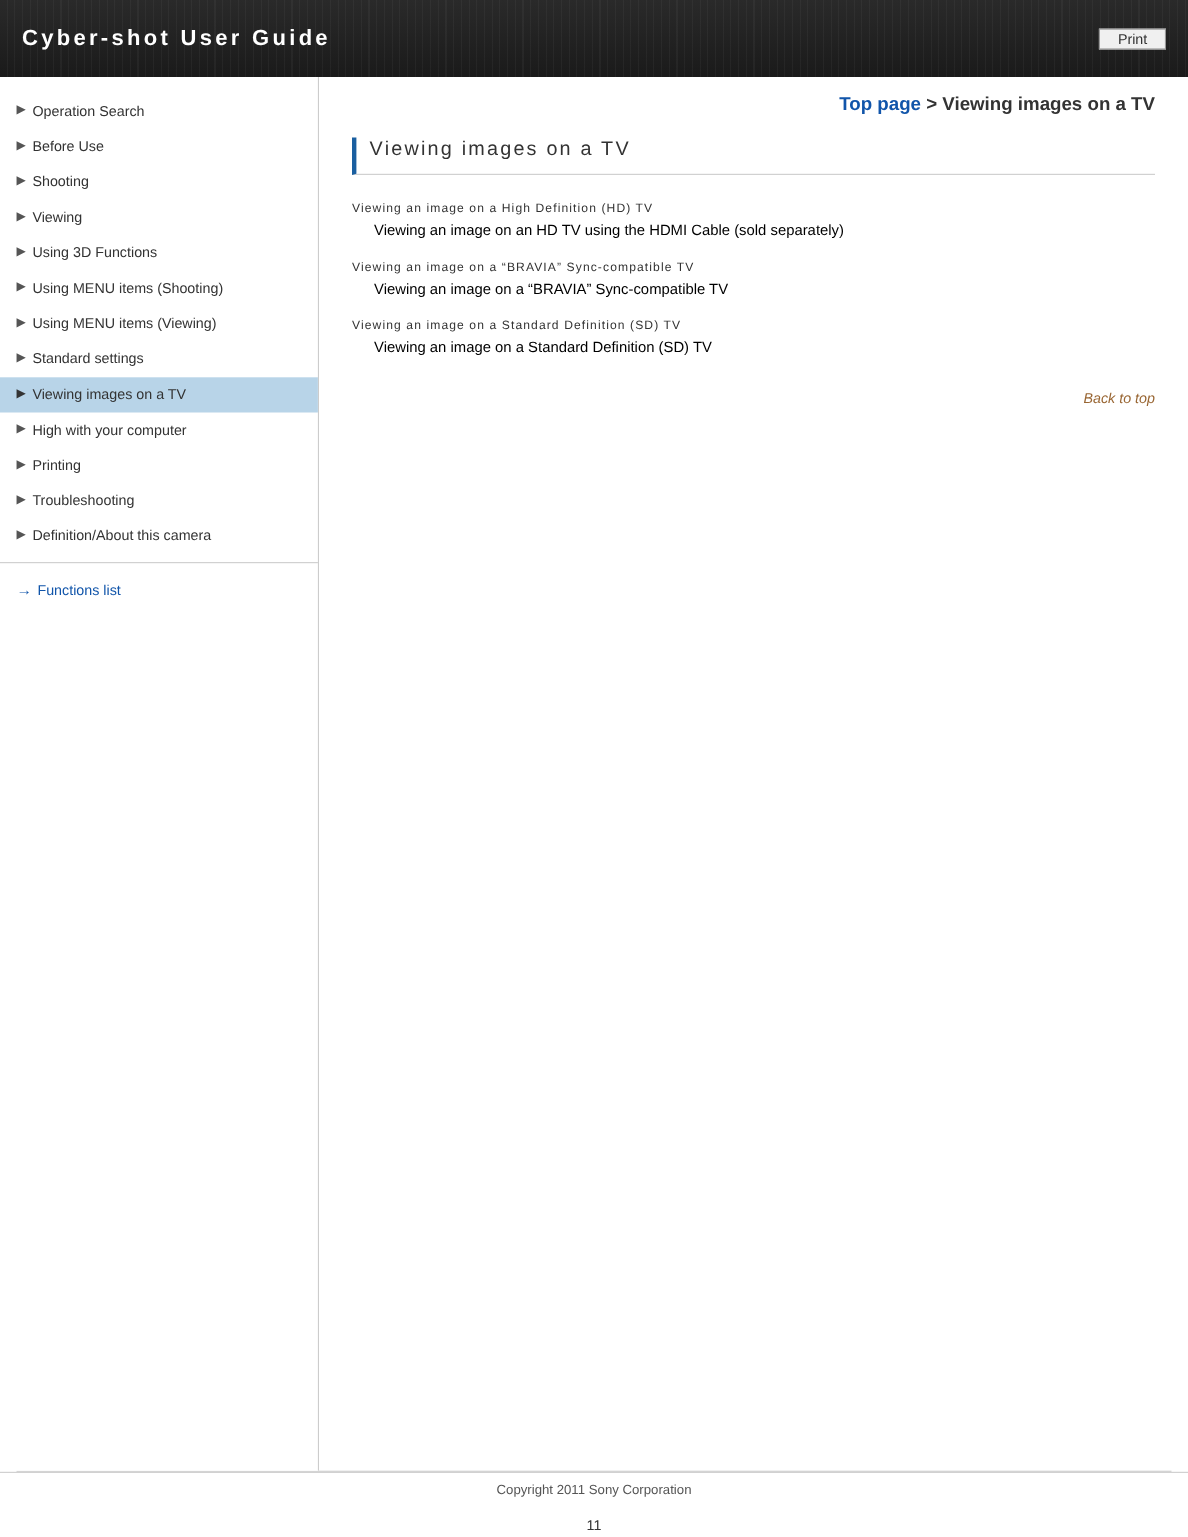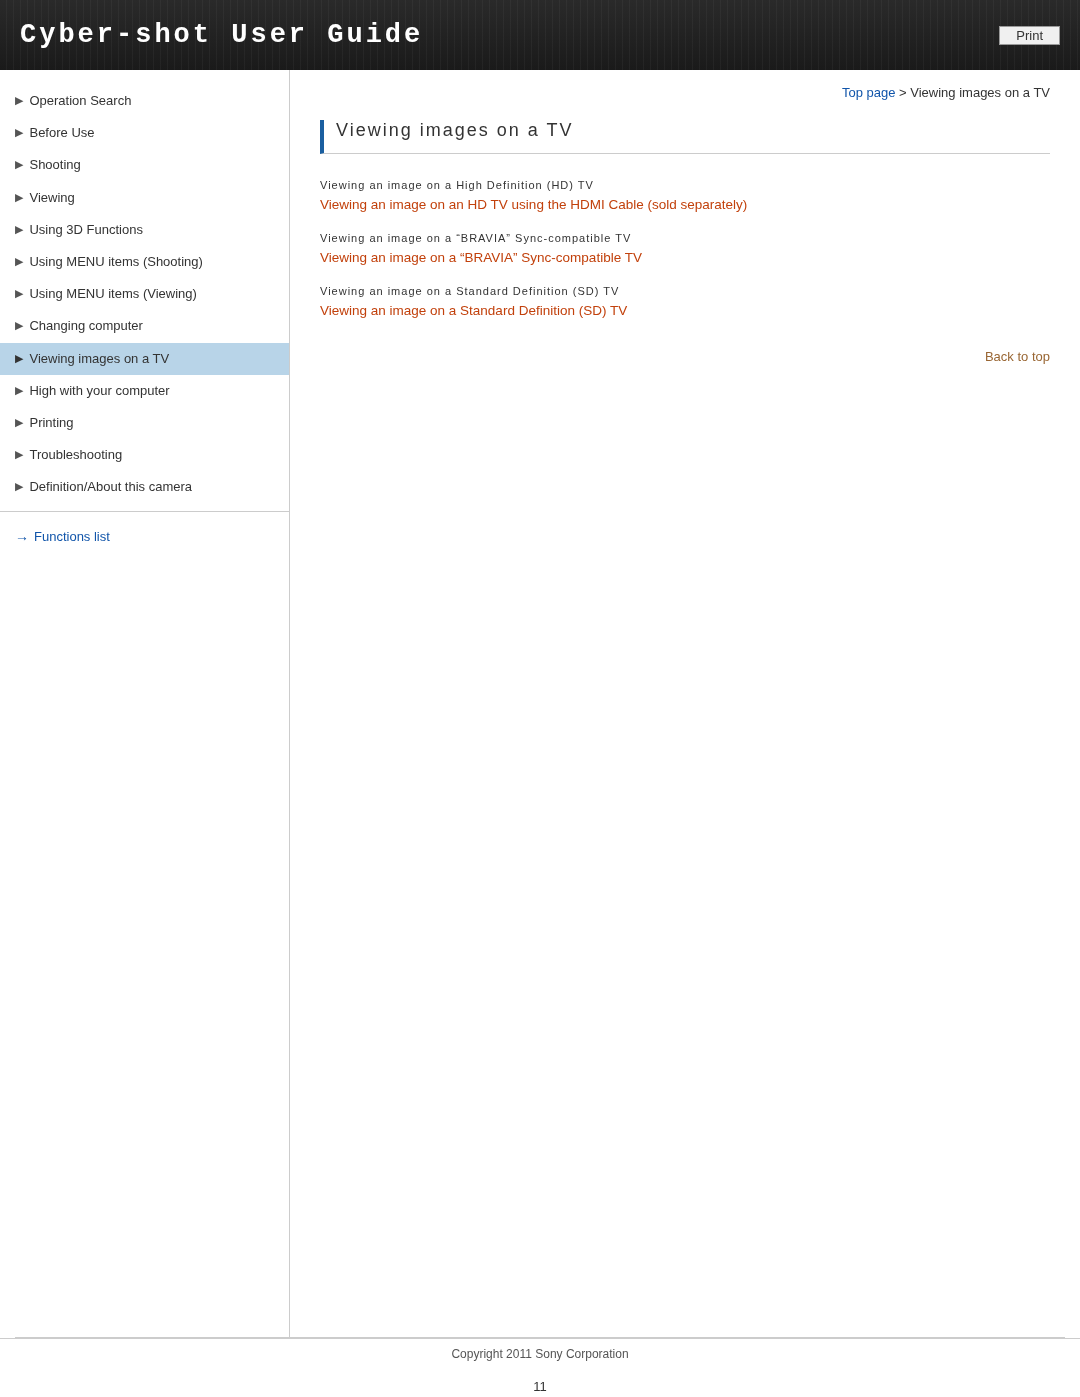--- a/index.html
+++ b/index.html
@@ -37,24 +37,24 @@
         90deg,
         transparent,
         transparent 6px,
         rgba(255,255,255,0.04) 6px,
         rgba(255,255,255,0.04) 7px
       );
     }
 
     .header-title {
       color: #ffffff;
-      font-size: 27px;
+      font-size: 20px;
       letter-spacing: 3px;
       font-weight: bold;
-      font-family: Liberation Mono, monospace;
+      font-family: Liberation Sans, sans-serif;
       position: relative;
       z-index: 1;
       text-align: right;
     }
 
     .print-btn {
       background: #f0f0f0;
       border: 1px solid #999;
       padding: 1px 16px;
       font-size: 13px;
@@ -129,21 +129,22 @@
 
     
     .content-area {
       flex: 1;
       padding: 15px 30px 30px 30px;
     }
 
     .breadcrumb {
       text-align: right;
       margin-bottom: 20px;
-      font-size: 13px;
+      font-size: 17px;
+      font-weight: bold;
     }
 
     .breadcrumb a {
       color: #1155aa;
       text-decoration: none;
     }
 
     .breadcrumb span {
       color: #333;
     }
@@ -169,30 +170,32 @@
 
     .section-heading {
       font-size: 11px;
       color: #333333;
       margin-bottom: 6px;
       letter-spacing: 1px;
       font-weight: normal;
     }
 
     .content-link {
-      color: #c2410c;
+      color: #000000;
       font-size: 13.5px;
       text-decoration: none;
       cursor: pointer;
       display: block;
+      margin-left: 20px;
     }
 
     .back-to-top {
       text-align: right;
       margin-top: 30px;
+      font-style: italic;
     }
 
     .back-to-top a {
       color: #996633;
       font-size: 13px;
       text-decoration: none;
       cursor: pointer;
     }
 
     
@@ -247,21 +250,21 @@
         <div class="sidebar-item">
           <span class="arrow">▶</span>
           <span>Using MENU items (Shooting)</span>
         </div>
         <div class="sidebar-item">
           <span class="arrow">▶</span>
           <span>Using MENU items (Viewing)</span>
         </div>
         <div class="sidebar-item">
           <span class="arrow">▶</span>
-          <span>Changing computer</span>
+          <span>Standard settings</span>
         </div>
         <div class="sidebar-item active">
           <span class="arrow">▶</span>
           <span>Viewing images on a TV</span>
         </div>
         <div class="sidebar-item">
           <span class="arrow">▶</span>
           <span>High with your computer</span>
         </div>
         <div class="sidebar-item">

